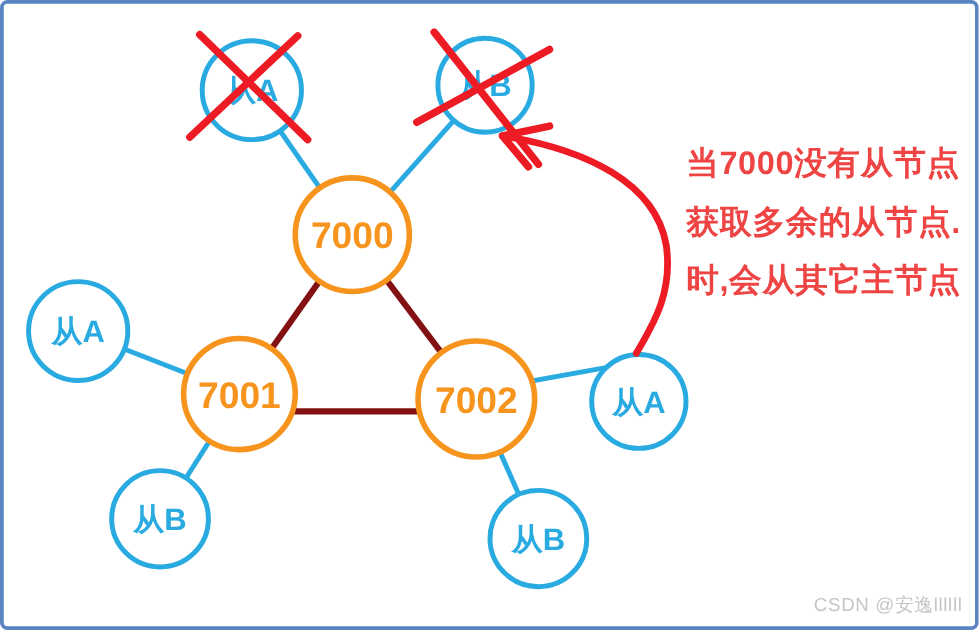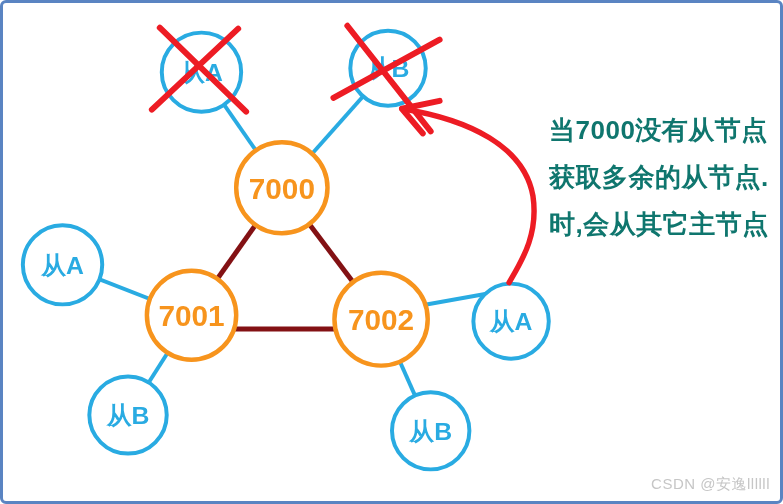--- a/index.html
+++ b/index.html
@@ -16,21 +16,21 @@
   .diagram-svg{position:absolute;left:0;top:0;width:100%;height:100%;}
   .diagram-svg text{
     font-family:"Liberation Sans","DejaVu Sans",sans-serif;
     font-weight:bold;
     text-anchor:middle;
   }
   .master-label{font-size:30px;}
   .slave-label{font-size:25px;}
   .annotation{
     position:absolute;left:546px;top:104px;
-    color:#0f766e;
+    color:#ef4444;
     font-size:26px;font-weight:bold;
     line-height:47px;
     white-space:nowrap;
     letter-spacing:0.5px;
   }
   .watermark{
     position:absolute;right:10px;bottom:7px;
     color:#C6C6C6;
     font-size:15px;
     letter-spacing:0.5px;

